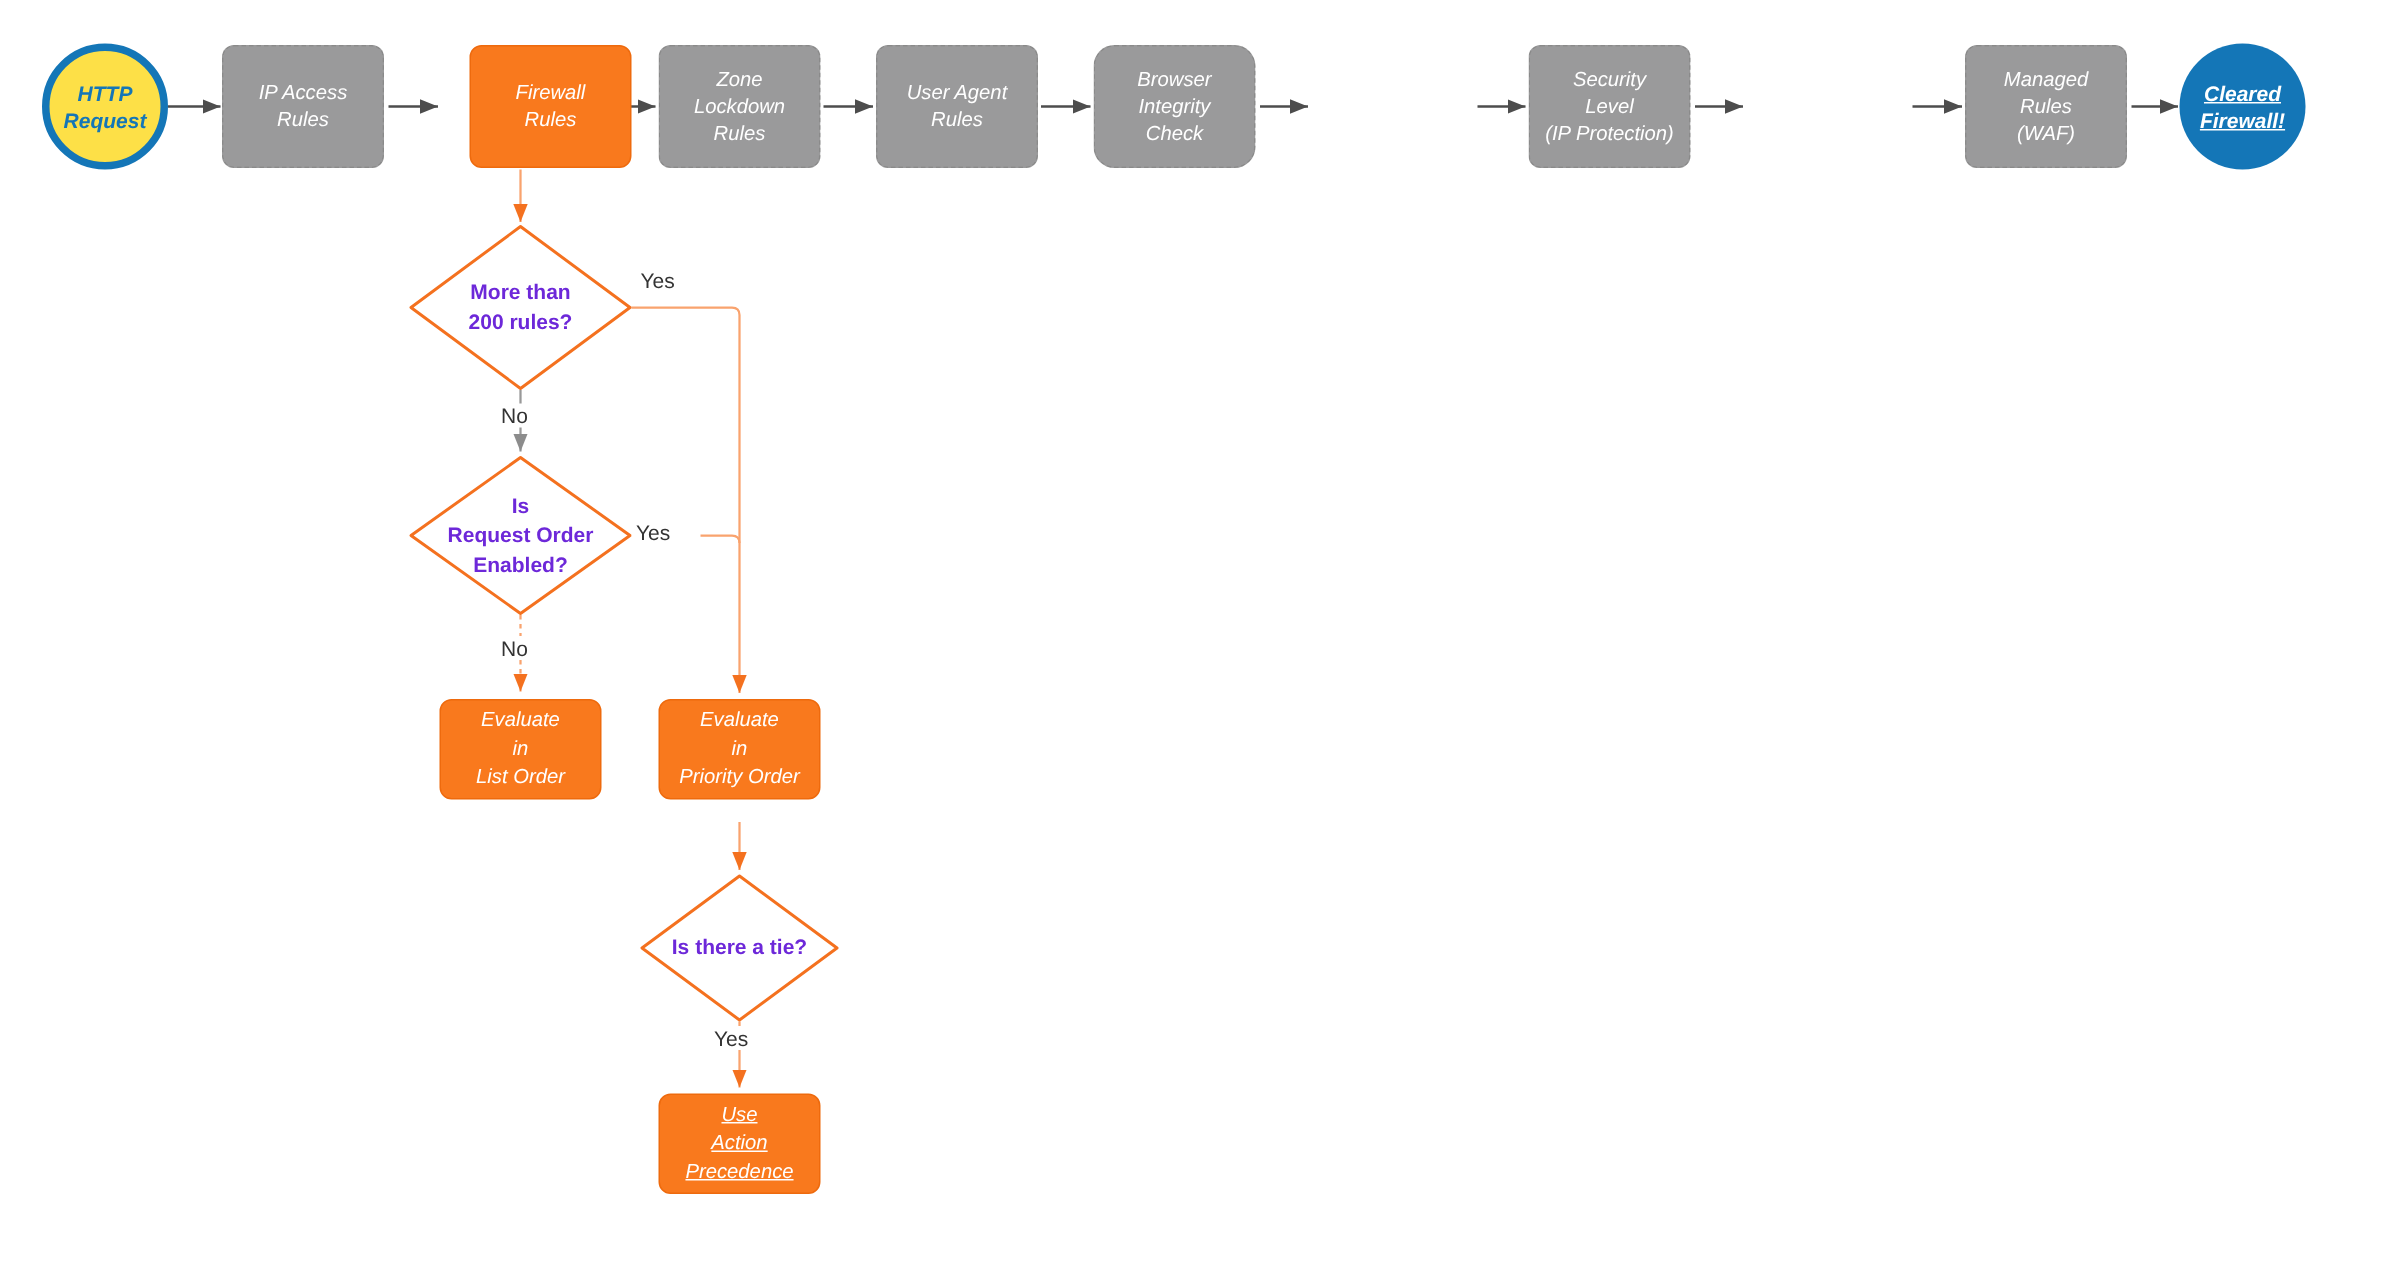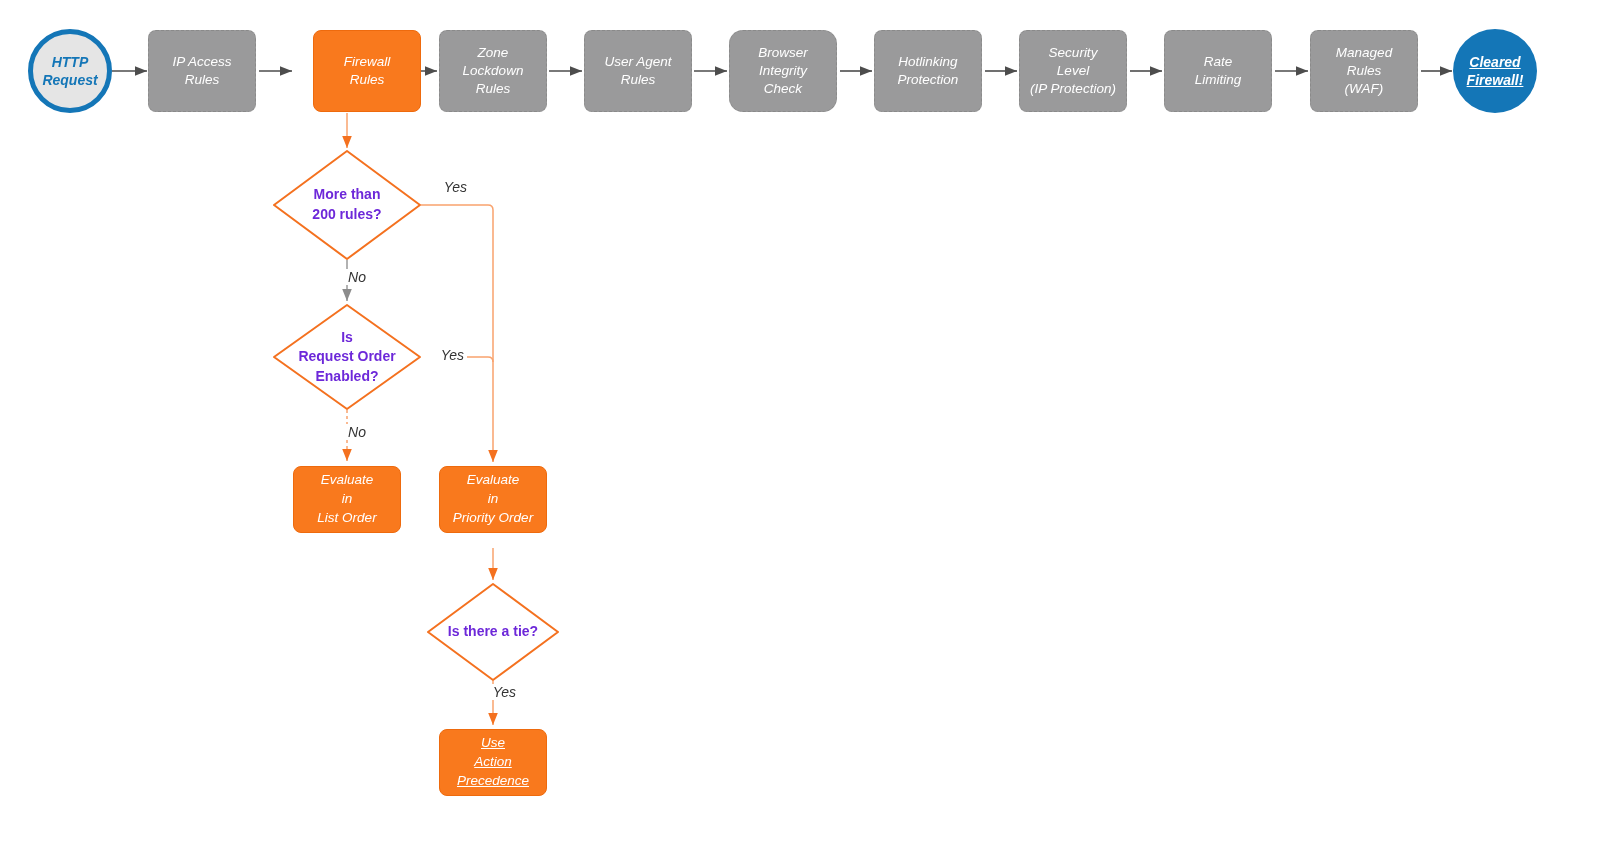--- a/index.html
+++ b/index.html
@@ -19,37 +19,37 @@
     width: 108px; height: 82px; border-radius: 8px;
     font-style: italic; font-size: 13.5px; line-height: 1.34; color: #ffffff;
   }
   .stepbox.gray  { background: #9A9A9B; border: 1px dashed #8A8A8A; }
   .stepbox.orange{ background: #F9791D; border: 1px solid #EE6A0D; margin-left: 20px; }
 
   .circle {
     width: 84px; height: 84px; border-radius: 50%;
     font-weight: bold; font-style: italic; font-size: 14px; line-height: 1.3;
   }
-  .circle.start { background: #e5e5e5; border: 5px solid #1476B7; color: #1476B7; }
+  .circle.start { background: #fde047; border: 5px solid #1476B7; color: #1476B7; }
   .circle.end   { background: #1476B7; color: #ffffff; text-decoration: underline; }
 
   .actionbox {
     width: 108px; height: 67px; border-radius: 8px;
     background: #F9791D; border: 1px solid #EE6A0D;
     font-style: italic; font-size: 13.5px; line-height: 1.4; color: #ffffff;
   }
 
   .diamond-label {
     width: 140px; height: 64px;
     font-size: 14px; line-height: 1.4; color: #6d28d9; font-weight: bold;
   }
 
   .edge-label {
-    position: absolute; font-style: italic; font-size: 14px; color: #333333;
-    background: #ffffff; padding: 0 3px; text-align: right;
+    position: absolute; font-size: 14px; color: #333333;
+    background: #ffffff; padding: 0 3px; text-align: left;
   }
 </style>
 </head>
 <body>
 
 <div class="canvas">
 
   <svg class="wires" viewBox="0 0 1600 858">
     <defs>
       <marker id="ah-dark" viewBox="0 0 10 8" refX="10" refY="4" markerWidth="12" markerHeight="9.6" orient="auto" markerUnits="userSpaceOnUse">
@@ -116,32 +116,24 @@
   </div>
   <div class="node stepbox gray" style="left:584px; top:30px;">
     <span class="label">User Agent
 Rules</span>
   </div>
   <div class="node stepbox gray" style="left:729px; top:30px;border-radius:14px;">
     <span class="label">Browser
 Integrity
 Check</span>
   </div>
-  <div class="node stepbox gray" style="left:874px; top:30px;">
-    <span class="label">Hotlinking
-Protection</span>
-  </div>
   <div class="node stepbox gray" style="left:1019px; top:30px;">
     <span class="label">Security
 Level
 (IP Protection)</span>
-  </div>
-  <div class="node stepbox gray" style="left:1164px; top:30px;">
-    <span class="label">Rate
-Limiting</span>
   </div>
   <div class="node stepbox gray" style="left:1310px; top:30px;">
     <span class="label">Managed
 Rules
 (WAF)</span>
   </div>
 
   <div class="node diamond-label" style="left:277px; top:173px;">
     <span class="label">More than
 200 rules?</span>

